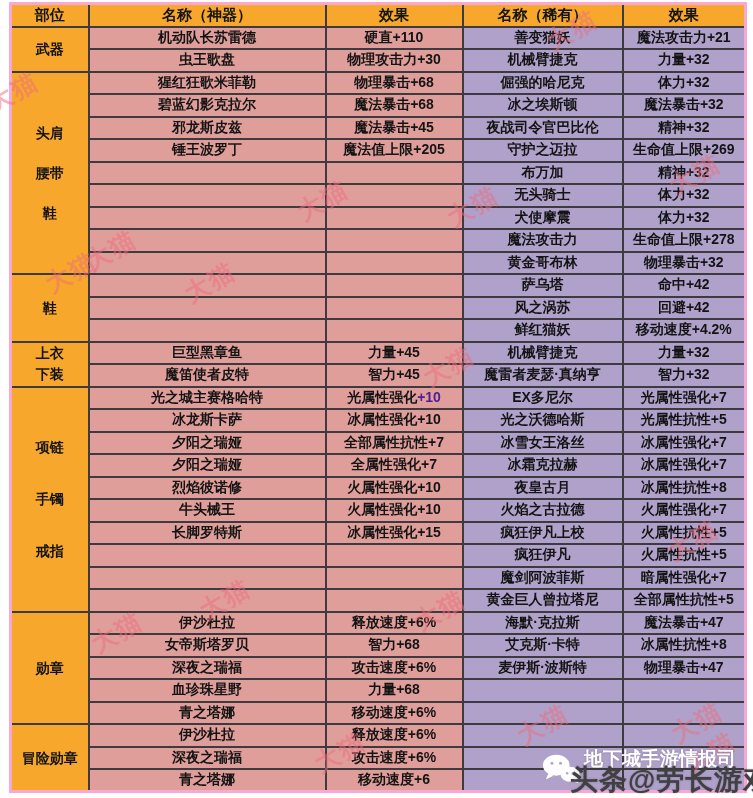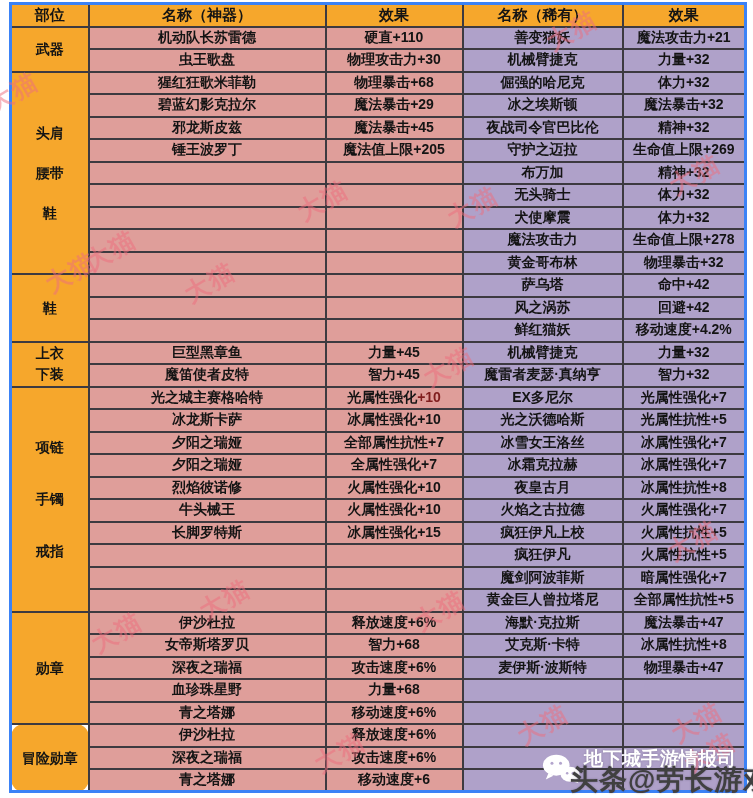--- a/index.html
+++ b/index.html
@@ -4,34 +4,34 @@
 <style>
   html,body{margin:0;padding:0;}
   body{
     width:753px;height:798px;position:relative;background:#ffffff;
     font-family:"Liberation Sans","DejaVu Sans",sans-serif;
     overflow:hidden;
   }
   #stage{position:absolute;inset:0;}
   table{
     border-collapse:collapse;table-layout:fixed;width:735px;
-    position:absolute;left:9px;top:2px;border:3px solid #3b82f6;
+    position:absolute;left:9px;top:2px;border:3px solid #f9a8d4;
   }
   th,td{
     border:2px solid #3d3a40;text-align:center;vertical-align:middle;
     font-weight:bold;color:#141414;padding:0;overflow:hidden;
   }
   thead tr{height:23px;}
   tbody tr{height:22.5px;}
   th{background:#f6a72c;font-size:15px;}
   td{font-size:14px;white-space:nowrap;}
   td.part{background:#f6a72c;white-space:pre-line;font-size:14px;}
   td.aname,td.aeff{background:#df9e9a;}
   td.rname,td.reff{background:#afa1c9;}
-  span.red{color:#7f1d1d;}
+  span.red{color:#4c1d95;}
   #wm-layer{position:absolute;inset:0;pointer-events:none;z-index:5;}
   .wm{
     position:absolute;font-size:25px;font-weight:bold;opacity:0.5;
     transform:rotate(-30deg);letter-spacing:2px;white-space:nowrap;
   }
   #brand{position:absolute;left:542px;top:744px;width:212px;height:52px;z-index:6;}
   #brand .ic{position:absolute;left:0;top:8px;}
   #brand .l1{
     position:absolute;left:42px;top:2px;font-size:19px;font-weight:bold;color:#ffffff;
     white-space:nowrap;text-shadow:0 0 2px rgba(60,50,80,.35);
@@ -80,21 +80,21 @@
           <td class="part" rowspan="9" style="line-height: 40px;">头肩
 腰带
 鞋</td>
           <td class="aname">猩红狂歌米菲勒</td>
           <td class="aeff"><span>物理暴击+68</span><span class="red"></span></td>
           <td class="rname">倔强的哈尼克</td>
           <td class="reff">体力+32</td>
         </tr>
         <tr>
           <td class="aname">碧蓝幻影克拉尔</td>
-          <td class="aeff"><span>魔法暴击+29</span><span class="red"></span></td>
+          <td class="aeff"><span>魔法暴击+68</span><span class="red"></span></td>
           <td class="rname">冰之埃斯顿</td>
           <td class="reff">魔法暴击+32</td>
         </tr>
         <tr>
           <td class="aname">邪龙斯皮兹</td>
           <td class="aeff"><span>魔法暴击+45</span><span class="red"></span></td>
           <td class="rname">夜战司令官巴比伦</td>
           <td class="reff">精神+32</td>
         </tr>
         <tr>
@@ -254,21 +254,21 @@
           <td class="rname"></td>
           <td class="reff"></td>
         </tr>
         <tr>
           <td class="aname">青之塔娜</td>
           <td class="aeff"><span>移动速度+6%</span><span class="red"></span></td>
           <td class="rname"></td>
           <td class="reff"></td>
         </tr>
         <tr>
-          <td class="part" rowspan="3" style="line-height: 20px; border-radius: 13px;">冒险勋章</td>
+          <td class="part" rowspan="3" style="line-height: 20px;">冒险勋章</td>
           <td class="aname">伊沙杜拉</td>
           <td class="aeff"><span>释放速度+6%</span><span class="red"></span></td>
           <td class="rname"></td>
           <td class="reff"></td>
         </tr>
         <tr>
           <td class="aname">深夜之瑞福</td>
           <td class="aeff"><span>攻击速度+6%</span><span class="red"></span></td>
           <td class="rname"></td>
           <td class="reff"></td>

